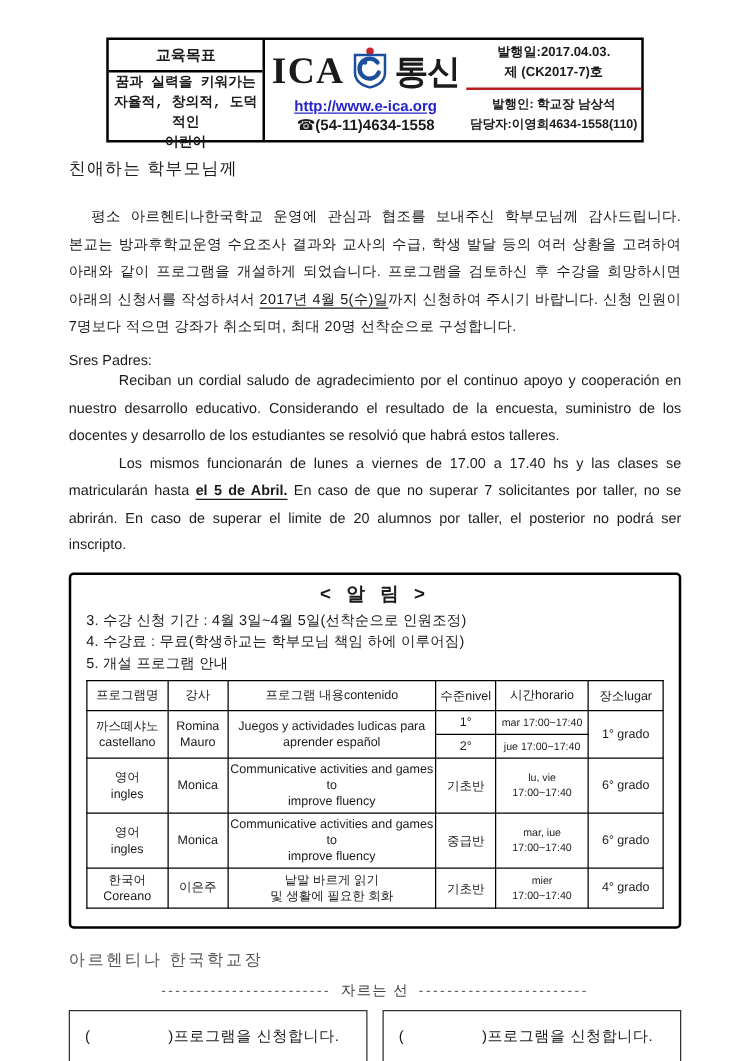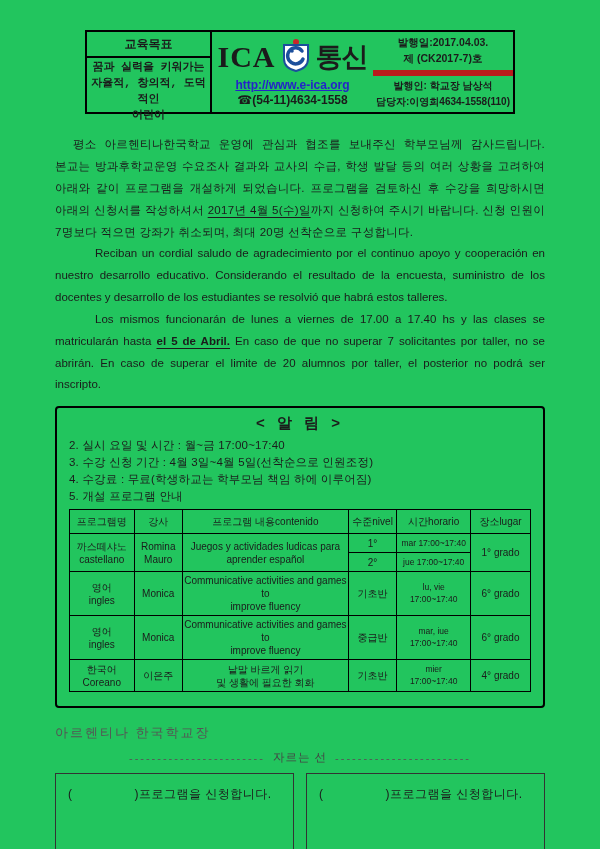--- a/index.html
+++ b/index.html
@@ -1,37 +1,37 @@
 <!DOCTYPE html>
 <html><head>
 <meta charset="utf-8">
 <style>
   * { margin:0; padding:0; box-sizing:border-box; }
   html,body { background:#e8e8e8; }
   .page {
-    width:600px; height:849px; margin:0 auto; background:#22c55e;
+    width:600px; height:849px; margin:0 auto; background:#ffffff;
     font-family:"Liberation Sans","DejaVu Sans",sans-serif;
     color:#1b1b1b; position:relative; padding:30px 55px 0 55px; overflow:hidden;
   }
   .pre { white-space:pre-line; }
 
   
   .masthead { display:flex; border:2px solid #000; margin:0 30px; height:84px; }
   .mh-col { display:flex; flex-direction:column; }
   .mh-left { width:125px; border-right:2px solid #000; }
   .mh-left-title { border-bottom:2px solid #000; text-align:center; font-weight:bold; font-size:12px; padding:4px 0 3px; }
   .mh-left-body { flex:1; display:flex; align-items:center; justify-content:center; text-align:center; font-weight:bold; font-size:11px; line-height:1.45; padding:2px;font-family:Liberation Mono, monospace; }
   .mh-center { flex:1; align-items:center; justify-content:center; padding:3px 0; }
   .mh-brand { display:flex; align-items:center; gap:5px; }
   .mh-ica { font-family:"Liberation Serif","DejaVu Serif",serif; font-weight:bold; font-size:30px; letter-spacing:1px; }
   .mh-tongsin { font-weight:bold; font-size:27px; letter-spacing:-1px; }
   .mh-url { color:#2424c8; font-weight:bold; font-size:12px; text-decoration:underline; margin-top:2px; }
   .mh-phone { font-weight:bold; font-size:12px; margin-top:1px; }
   .mh-right { width:140px; }
-  .mh-right-top { border-bottom:6px solid #b91c1c; text-align:center; font-weight:bold; font-size:10.5px; line-height:1.5; padding:3px 1px; }
+  .mh-right-top { border-bottom:2px solid #b91c1c; text-align:center; font-weight:bold; font-size:10.5px; line-height:1.5; padding:3px 1px; }
   .mh-right-bottom { flex:1; display:flex; flex-direction:column; align-items:center; justify-content:center; font-weight:bold; font-size:10px; line-height:1.55; text-align:center; }
 
   
   .greet-title { font-size:13.5px; margin-top:12px; letter-spacing:1px; }
   .kr-para { font-size:11.5px; line-height:1.92; text-align:justify; margin-top:19px; text-indent:18px; letter-spacing:0.3px; word-break:keep-all; }
   .u { text-decoration:underline; text-underline-offset:3px; }
   .es-title { font-size:11.5px; margin-top:10px; }
   .es-para { font-size:11.5px; line-height:1.9; text-align:justify; text-indent:40px; }
   .bold { font-weight:bold; }
 
@@ -93,29 +93,30 @@
       <div class="mh-phone">☎(54-11)4634-1558</div>
     </div>
     <div class="mh-col mh-right">
       <div class="mh-right-top pre">발행일:2017.04.03.
 제 (CK2017-7)호</div>
       <div class="mh-right-bottom pre">발행인: 학교장 남상석
 담당자:이영희4634-1558(110)</div>
     </div>
   </div>
 
+  <div class="greet-title">친애하는 학부모님께</div>
   <p class="kr-para"><span>평소 아르헨티나한국학교 운영에 관심과 협조를 보내주신 학부모님께 감사드립니다. 본교는 방과후학교운영 수요조사 결과와 교사의 수급, 학생 발달 등의 여러 상황을 고려하여 아래와 같이 프로그램을 개설하게 되었습니다. 프로그램을 검토하신 후 수강을 희망하시면 아래의 신청서를 작성하셔서 </span><span class="u">2017년 4월 5(수)일</span><span>까지 신청하여 주시기 바랍니다. 신청 인원이 7명보다 적으면 강좌가 취소되며, 최대 20명 선착순으로 구성합니다.</span></p>
 
+  <div class="es-title">Sres Padres:</div>
   <p class="es-para">Reciban un cordial saludo de agradecimiento por el continuo apoyo y cooperación en nuestro desarrollo educativo.  Considerando el resultado de la encuesta, suministro de los docentes y desarrollo de los estudiantes se resolvió que habrá estos talleres.</p>
   <p class="es-para"><span>Los mismos funcionarán de lunes a viernes de 17.00 a 17.40 hs y las clases se matricularán hasta </span><span class="u bold">el 5 de Abril.</span><span> En caso de que no superar 7 solicitantes por taller, no se abrirán. En caso de superar el limite de 20 alumnos por taller, el posterior no podrá ser inscripto.</span></p>
 
   <div class="notice-box">
     <div class="notice-title">&lt; 알 림 &gt;</div>
     <div class="notice-list">
-      <div class="notice-item">2. 실시 요일 및 시간 : 월~금 17:00~17:40</div>
       <div class="notice-item">3. 수강 신청 기간 : 4월 3일~4월 5일(선착순으로 인원조정)</div>
       <div class="notice-item">4. 수강료 : 무료(학생하교는 학부모님 책임 하에 이루어짐)</div>
       <div class="notice-item">5. 개설 프로그램 안내</div>
     </div>
 
     <table class="prog">
       <tbody>
           <tr>
         <th class="c-name">프로그램명</th>
         <th class="c-teach">강사</th>

